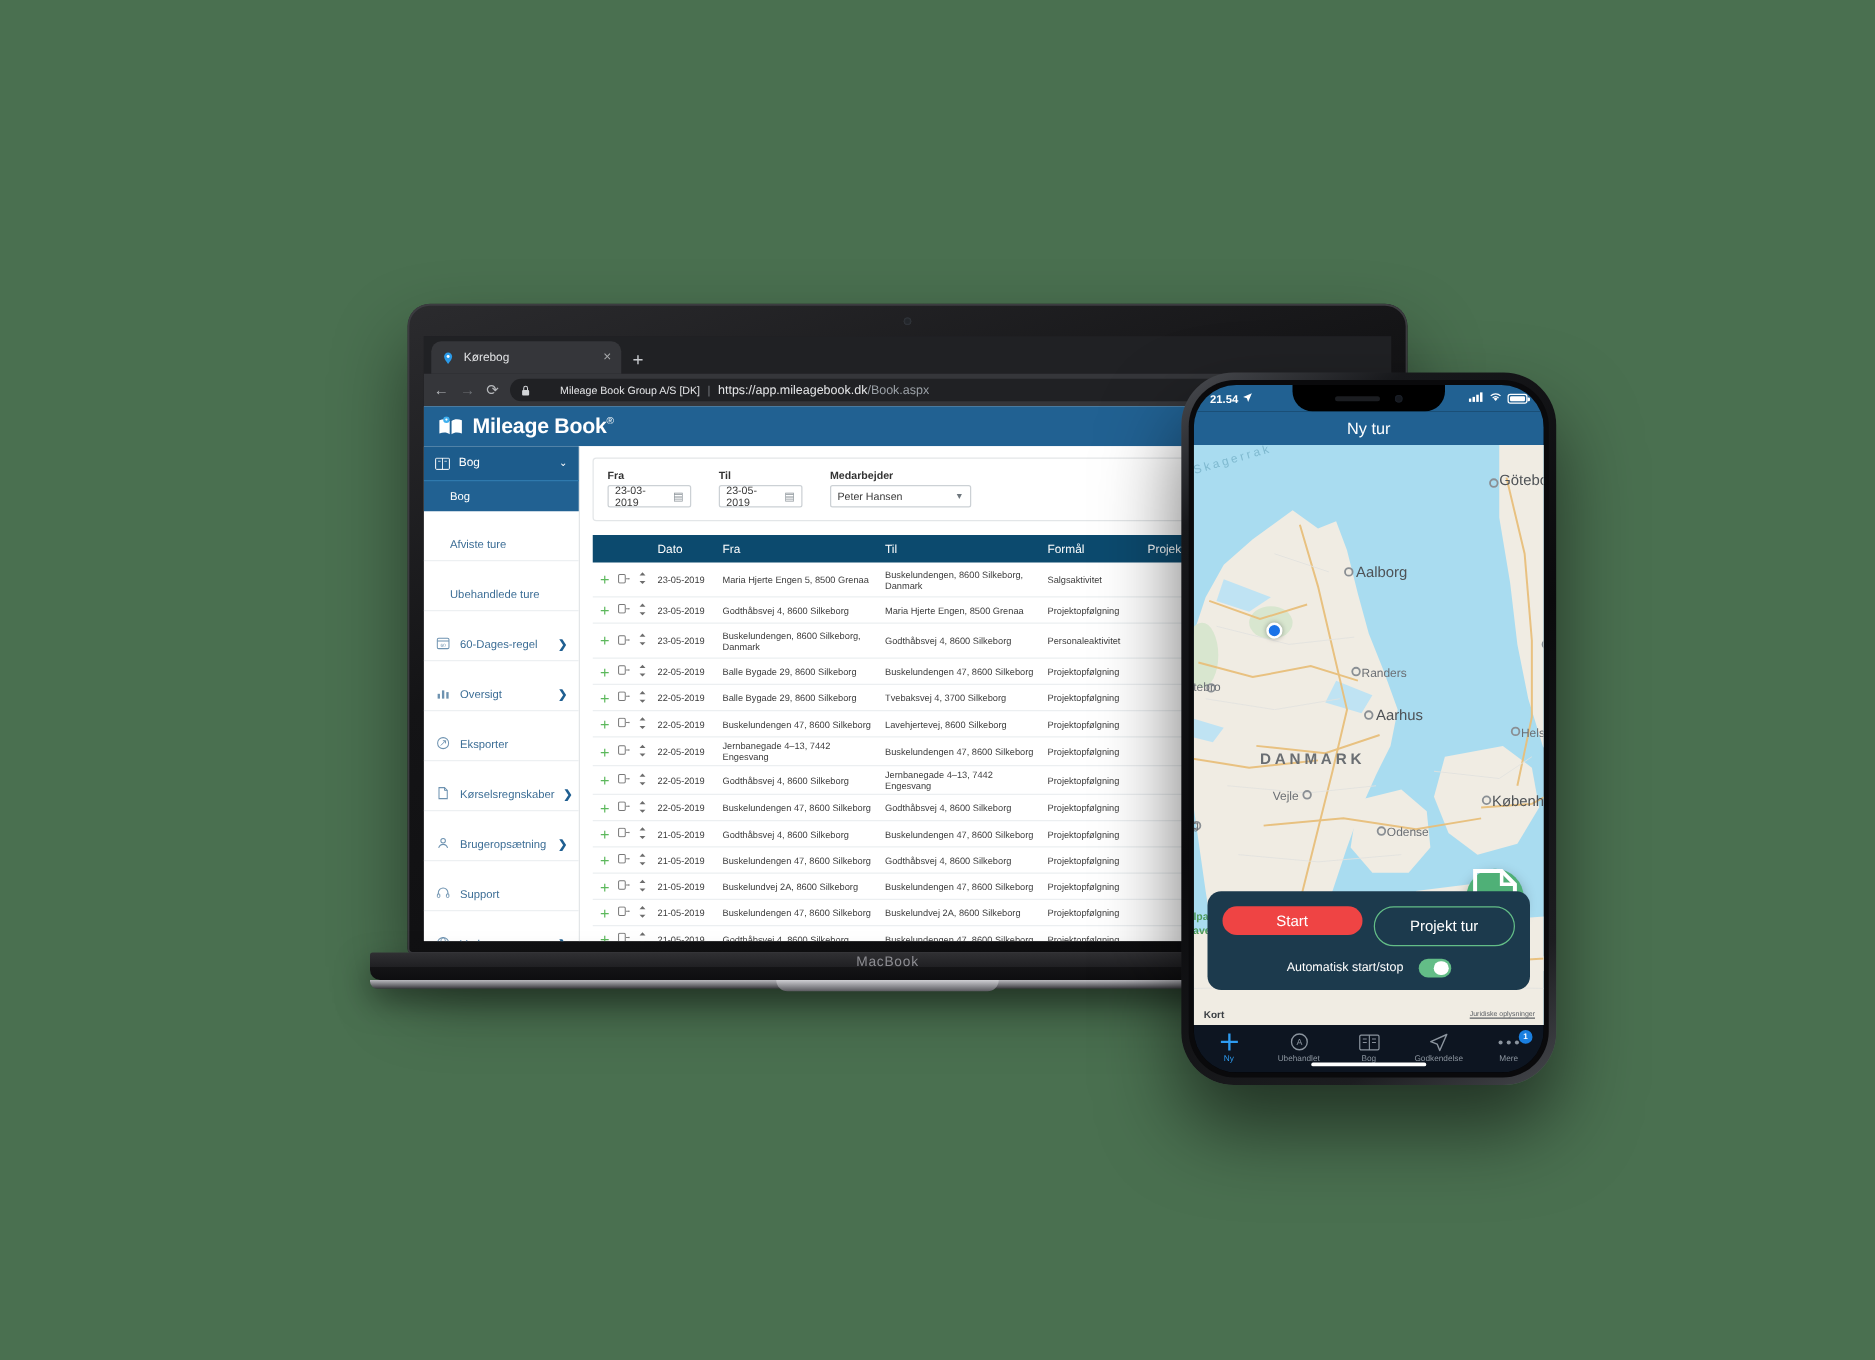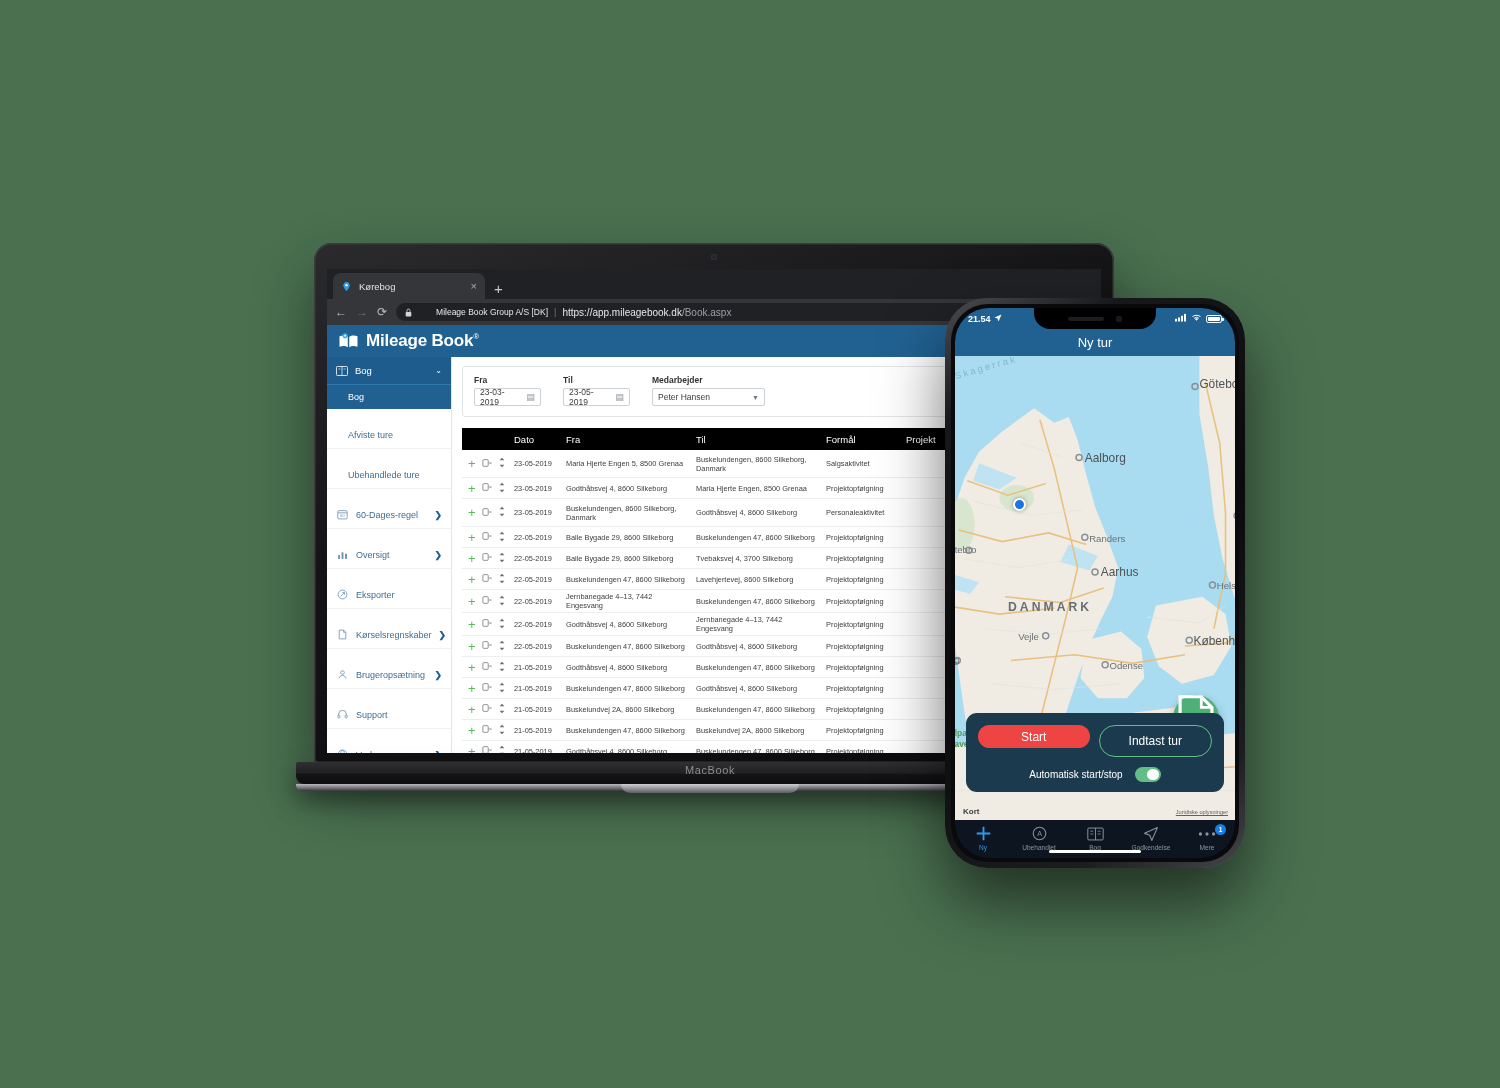--- a/index.html
+++ b/index.html
@@ -7,21 +7,21 @@
   body {
     background: #4a7050;
     font-family: "Liberation Sans", sans-serif;
     position: relative;
   }
 
   
   #macbook { position: absolute; left: 310px; top: 243px; width: 800px; height: 560px; }
 
   .mb-lid {
-    position: absolute; left: 4px; top: 0; width: 800px; height: 520px;
+    position: absolute; left: 16px; top: 0; width: 800px; height: 520px;
     background: linear-gradient(160deg,#2b2b2e 0%,#141416 40%,#0c0c0e 100%);
     border-radius: 18px 18px 4px 4px;
     box-shadow: 0 30px 60px rgba(0,0,0,.45), inset 0 0 0 1.5px #3c3c40;
     padding: 26px 13px 10px 13px;
   }
   .mb-camera {
     position: absolute; left: 50%; top: 11px; transform: translateX(-50%);
     width: 6px; height: 6px; border-radius: 50%;
     background: #23262b; box-shadow: inset 0 0 1.5px #4d525a;
   }
@@ -115,21 +115,21 @@
     height: 18px; border: 1px solid #ccd1d5; border-radius: 2px; background: #fff;
     display: flex; align-items: center; padding: 0 5px; font-size: 8.5px; color: #3b3b3b;
   }
   .fg-date { width: 67px; }
   .cal-ic { margin-left: 6px; font-size: 9px; color: #8d959b; }
   .fg-sel { width: 113px; justify-content: space-between; }
   .fg-sel .car { font-size: 7px; color: #6f777d; }
 
   .tbl { margin: 11px 10px 0 10px; flex: 1; min-height: 0; overflow: hidden; }
   .thead {
-    background: #000000; color: #fff; display: flex; height: 22px; align-items: center;
+    background: #0c4a6e; color: #fff; display: flex; height: 22px; align-items: center;
     font-size: 9.5px; padding-left: 6px;
   }
   .trow {
     display: flex; align-items: center; min-height: 21px; border-bottom: 1px solid #eceff1;
     font-size: 7.4px; color: #3c3c3c; padding: 2px 0 2px 6px;
   }
   .trow.tall { min-height: 28px; }
   .c-act { width: 46px; flex: 0 0 46px; display: flex; align-items: center; gap: 6px; }
   .c-plus { color: #5cb85c; font-size: 13px; line-height: 1; font-weight: 400; }
   .c-dato { width: 52px; flex: 0 0 52px; }
@@ -855,21 +855,21 @@
 
           <div class="map-attrib">
             <span style="font-size:9px;margin-right:1px;"></span>
             <span>Kort</span>
           </div>
           <a class="map-legal">Juridiske oplysninger</a>
 
           <div class="ph-panel">
             <div class="pn-btns">
               <div class="pn-start">Start</div>
-              <div class="pn-indtast">Indtast tur</div>
+              <div class="pn-indtast">Projekt tur</div>
             </div>
             <div class="pn-auto">
               <span class="pn-auto-lab">Automatisk start/stop</span>
               <span class="pn-tog"></span>
             </div>
           </div>
         </div>
 
         <div class="ph-tabs">
           <div class="tb on">

